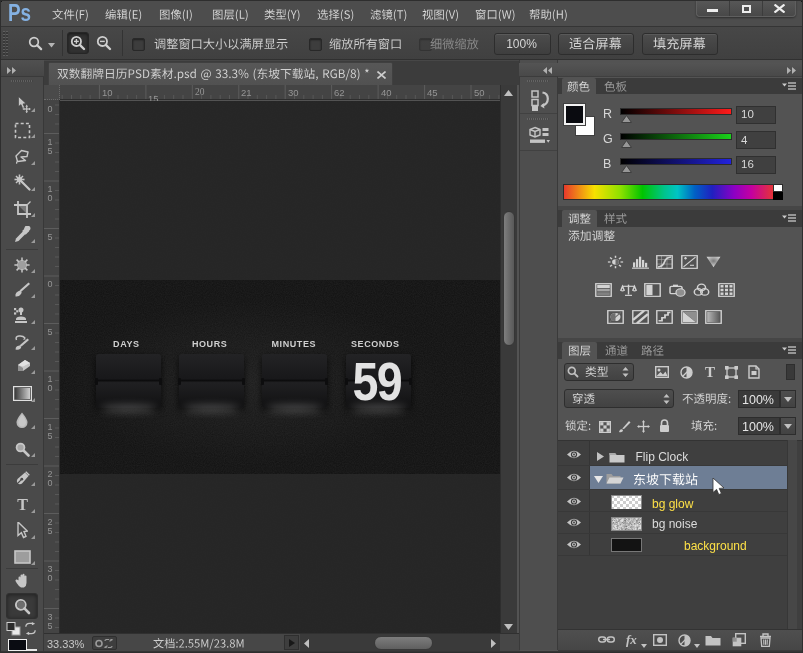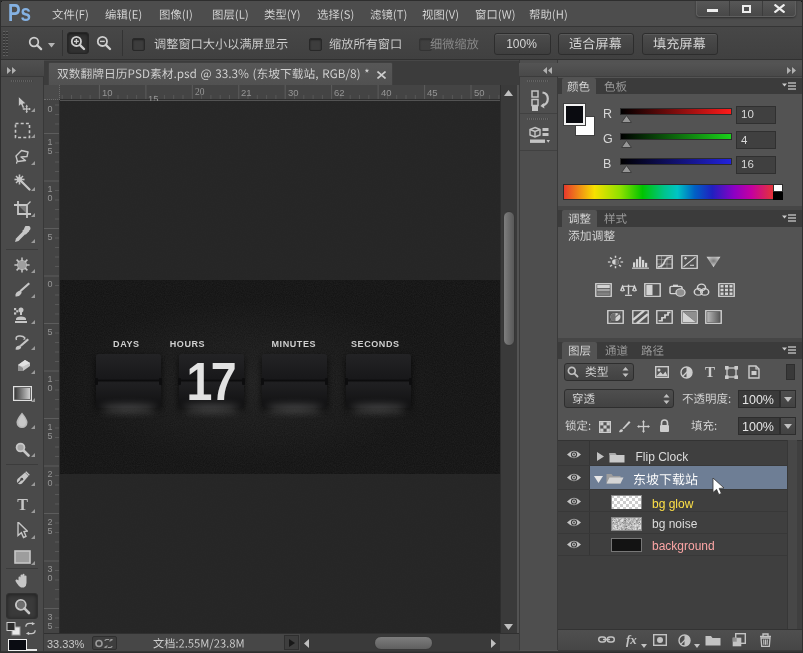--- a/index.html
+++ b/index.html
@@ -596,47 +596,47 @@
     <div class="a" style="left:0;top:179px;width:440px;height:194px;background:#111111"></div>
     <div class="a" style="left:0;top:179px;width:440px;height:194px;background:radial-gradient(ellipse 260px 115px at 190px 102px, rgba(64,64,64,.26), rgba(20,20,20,0) 72%)"></div>
     <svg class="a" style="left:0;top:179px" width="440" height="194">
       <filter id="nz2">
         <feTurbulence type="fractalNoise" baseFrequency="0.9" numOctaves="2" seed="3"></feTurbulence>
         <feColorMatrix type="matrix" values="0 0 0 0 0.45,0 0 0 0 0.45,0 0 0 0 0.45,0 0 0 0.5 0"></feColorMatrix>
       </filter>
       <rect width="440" height="194" filter="url(#nz2)" opacity=".20"></rect>
     </svg>
     <div class="a" style="left:26.400000000000006px;top:238px;width:80px;text-align:center;font-size:9px;font-weight:bold;color:#cfcfcf;letter-spacing:.6px">DAYS</div>
-    <div class="a" style="left:109.69999999999999px;top:238px;width:80px;text-align:left;font-size:9px;font-weight:bold;color:#cfcfcf;letter-spacing:.6px">HOURS</div>
+    <div class="a" style="left:109.69999999999999px;top:238px;width:80px;text-align:center;font-size:9px;font-weight:bold;color:#cfcfcf;letter-spacing:.6px">HOURS</div>
     <div class="a" style="left:193.8px;top:238px;width:80px;text-align:center;font-size:9px;font-weight:bold;color:#cfcfcf;letter-spacing:.6px">MINUTES</div>
     <div class="a" style="left:275.3px;top:238px;width:80px;text-align:center;font-size:9px;font-weight:bold;color:#cfcfcf;letter-spacing:.6px">SECONDS</div>
     <div class="a" style="left:36px;top:253px;width:65px;height:54px;border-radius:3px;
  background:linear-gradient(#232325 0%,#18181a 46%, #0c0c0d 49%, #202022 53%, #101011 100%);
  box-shadow:0 3px 7px rgba(0,0,0,.75)"></div>
     <div class="a" style="left:35px;top:277px;width:3px;height:7px;background:#0d0d0e;border-radius:1px"></div>
 <div class="a" style="left:99px;top:277px;width:3px;height:7px;background:#0d0d0e;border-radius:1px"></div>
     <div class="a" style="left:119.2px;top:253px;width:65px;height:54px;border-radius:3px;
  background:linear-gradient(#232325 0%,#18181a 46%, #0c0c0d 49%, #202022 53%, #101011 100%);
  box-shadow:0 3px 7px rgba(0,0,0,.75)"></div>
     <div class="a" style="left:118.2px;top:277px;width:3px;height:7px;background:#0d0d0e;border-radius:1px"></div>
 <div class="a" style="left:182.2px;top:277px;width:3px;height:7px;background:#0d0d0e;border-radius:1px"></div>
-    <div class="a" style="left:119.2px;top:253px;width:65px;height:54px;overflow:hidden;display:flex;align-items:center;justify-content:center;
- font-size:53.5px;font-weight:bold;color:#e2e2e2;letter-spacing:-2px">
-      <span style="transform:scaleX(.87);padding-top:0px;margin-left:-2px">17</span>
-    </div>
     <div class="a" style="left:202.4px;top:253px;width:65px;height:54px;border-radius:3px;
  background:linear-gradient(#232325 0%,#18181a 46%, #0c0c0d 49%, #202022 53%, #101011 100%);
  box-shadow:0 3px 7px rgba(0,0,0,.75)"></div>
     <div class="a" style="left:201.4px;top:277px;width:3px;height:7px;background:#0d0d0e;border-radius:1px"></div>
 <div class="a" style="left:265.4px;top:277px;width:3px;height:7px;background:#0d0d0e;border-radius:1px"></div>
     <div class="a" style="left:285.5px;top:253px;width:65px;height:54px;border-radius:3px;
  background:linear-gradient(#232325 0%,#18181a 46%, #0c0c0d 49%, #202022 53%, #101011 100%);
  box-shadow:0 3px 7px rgba(0,0,0,.75)"></div>
     <div class="a" style="left:284.5px;top:277px;width:3px;height:7px;background:#0d0d0e;border-radius:1px"></div>
 <div class="a" style="left:348.5px;top:277px;width:3px;height:7px;background:#0d0d0e;border-radius:1px"></div>
+    <div class="a" style="left:285.5px;top:253px;width:65px;height:54px;overflow:hidden;display:flex;align-items:center;justify-content:center;
+ font-size:53.5px;font-weight:bold;color:#e2e2e2;letter-spacing:-2px">
+      <span style="transform:scaleX(.87);padding-top:0px;margin-left:-2px">59</span>
+    </div>
     <div class="a" style="left:40px;top:305px;width:57px;height:5px;background:rgba(255,255,255,.38);filter:blur(4px);border-radius:50%"></div>
     <div class="a" style="left:123.2px;top:305px;width:57px;height:5px;background:rgba(255,255,255,.38);filter:blur(4px);border-radius:50%"></div>
     <div class="a" style="left:206.4px;top:305px;width:57px;height:5px;background:rgba(255,255,255,.38);filter:blur(4px);border-radius:50%"></div>
     <div class="a" style="left:289.5px;top:305px;width:57px;height:5px;background:rgba(255,255,255,.38);filter:blur(4px);border-radius:50%"></div>
   </div>
 <div class="a" style="left:500px;top:85px;width:17px;height:548px;background:#3a3a3a;border-left:1px solid #2e2e2e;box-sizing:border-box"></div>
 <svg class="a" style="left:504px;top:90px" width="9" height="6">
     <path d="M4.5 0 L9 6 L0 6 Z" fill="#bfbfbf"></path>
   </svg>
 <svg class="a" style="left:504px;top:624px" width="9" height="6">
@@ -1503,21 +1503,21 @@
     <rect x="0.5" y="0.5" width="30" height="13" fill="none" stroke="#888"></rect>
   </svg>
 <div class="a" style="left:652px;top:516.8px;font-size:12px;color:#dcdcdc">bg noise</div>
 <svg class="a" style="left:566px;top:539.4px" width="16" height="11" viewBox="0 0 16 11">
 <path d="M1 5.5 Q8 -1.8 15 5.5 Q8 12.8 1 5.5 Z" fill="#c4c4c4"></path>
 <circle cx="8" cy="5.5" r="3.1" fill="#3a3a3a"></circle>
     <circle cx="8" cy="5.5" r="1.9" fill="#c4c4c4"></circle>
     <circle cx="8" cy="5.5" r="0.9" fill="#3a3a3a"></circle>
   </svg>
 <div class="a" style="left:610.8px;top:537.5px;width:31px;height:14px;background:#131313;border:1px solid #777;box-sizing:border-box"></div>
-<div class="a" style="left:652px;top:538.8px;font-size:12px;color:#fca5a5">background</div>
+<div class="a" style="left:684px;top:538.8px;font-size:12px;color:#fde047">background</div>
 <div class="a" style="left:558px;top:629px;width:245px;height:21px;background:linear-gradient(#4f4f4f,#464646);border-top:1px solid #333;box-sizing:border-box"></div>
 <div class="a" style="left:558px;top:650px;width:245px;height:3px;background:#3a3a3a"></div>
 <svg class="a" style="left:598px;top:635px" width="17" height="9" viewBox="0 0 17 9">
 <rect x="0.7" y="2" width="7" height="5" rx="2.5" fill="none" stroke="#c3c3c3" stroke-width="1.4"></rect>
 <rect x="9.3" y="2" width="7" height="5" rx="2.5" fill="none" stroke="#c3c3c3" stroke-width="1.4"></rect>
 <line x1="5" y1="4.5" x2="12" y2="4.5" stroke="#c3c3c3" stroke-width="1.4"></line>
   </svg>
 <div class="a" style="left:626px;top:632px;font-size:13px;font-style:italic;font-weight:bold;color:#c3c3c3;font-family:'Liberation Serif'">fx</div>
 <svg class="a" style="left:641px;top:644px" width="6" height="4">
     <path d="M0 0 L6 0 L3 4 Z" fill="#c3c3c3"></path>

